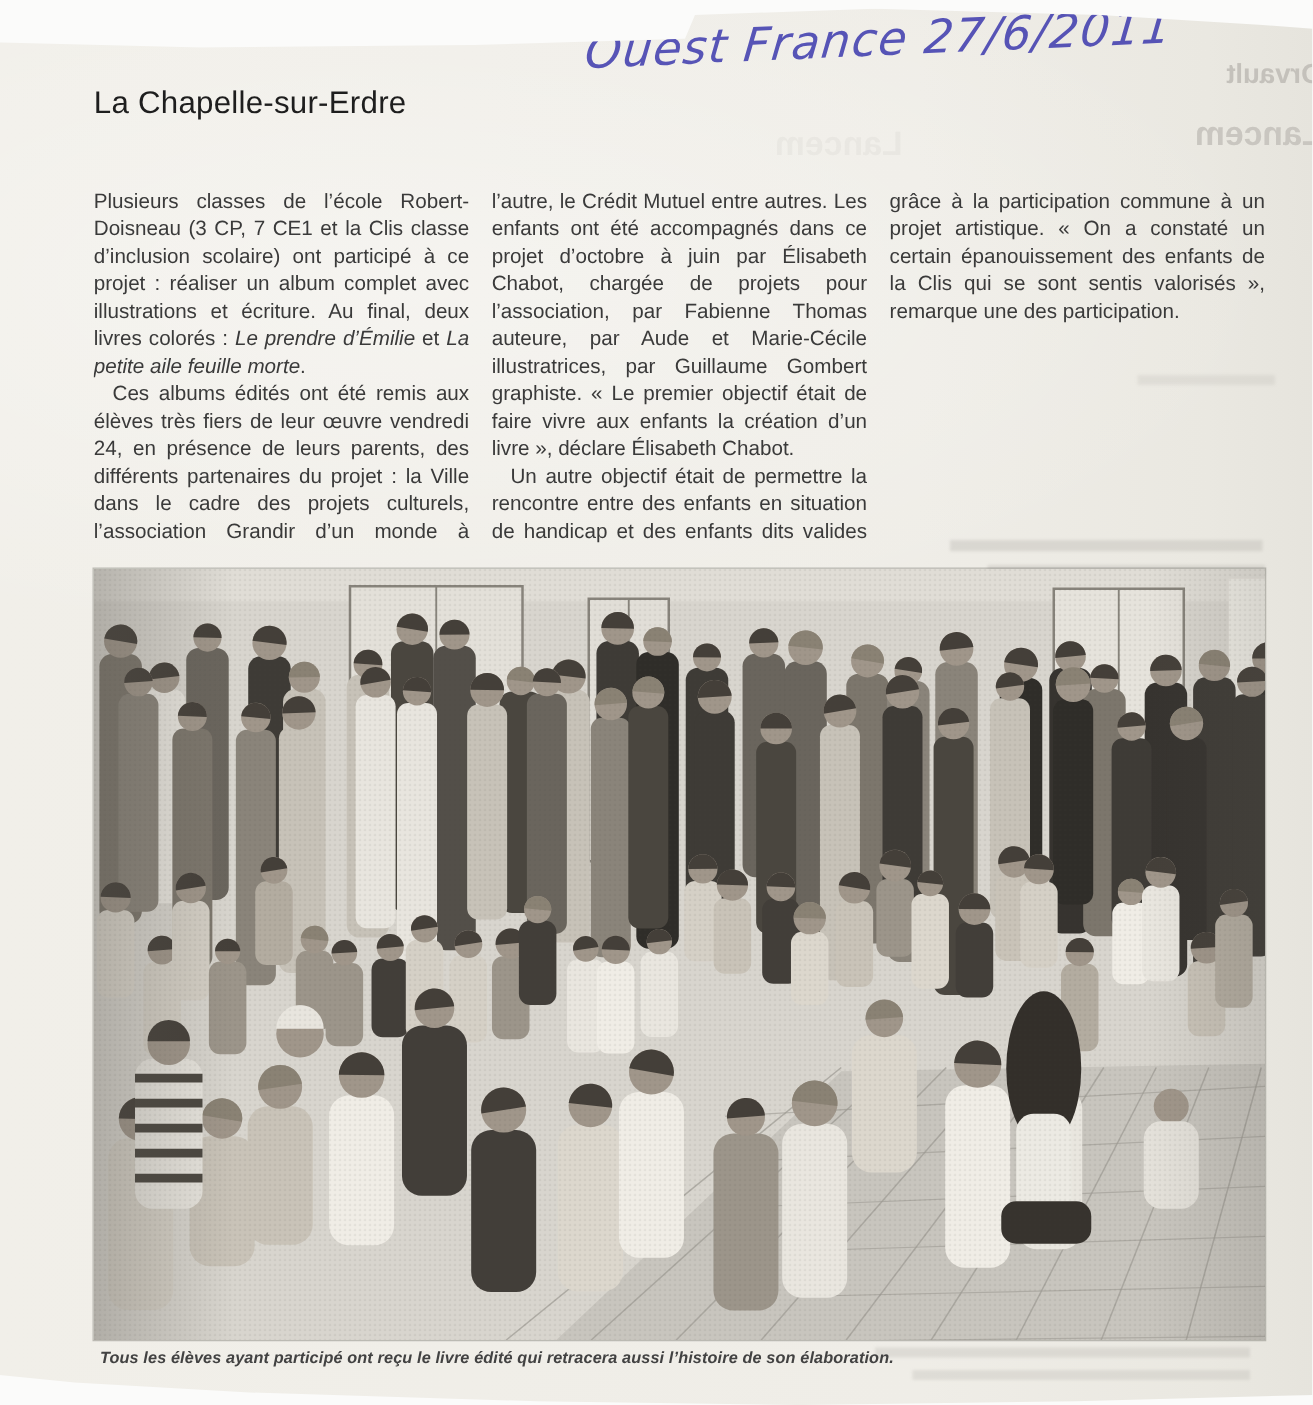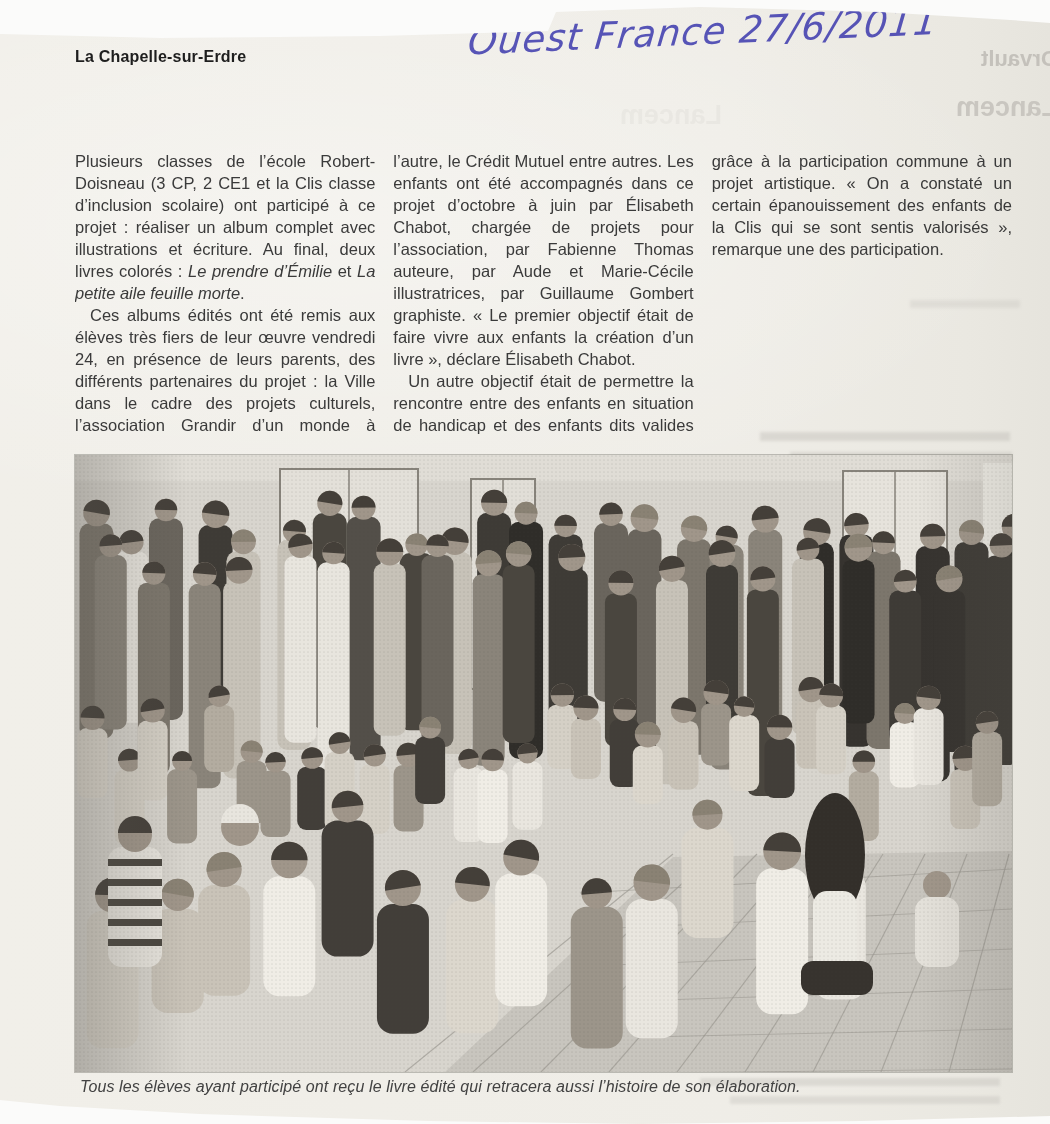--- a/index.html
+++ b/index.html
@@ -8,36 +8,36 @@
   .clipping{position:absolute;left:0;top:0;width:1050px;height:1124px;
     background:
       radial-gradient(1200px 500px at 30% 20%, rgba(255,255,255,.35), rgba(255,255,255,0) 60%),
       linear-gradient(90deg,#f1efe9 0%,#efede7 70%,#eae8e1 92%,#e6e4dd 100%);
     clip-path:polygon(0px 34px,160px 38px,380px 36px,548px 31px,556px 12px,700px 7px,880px 12px,1010px 20px,
       1050px 23px,1050px 1116px,860px 1121px,640px 1124px,430px 1121px,200px 1114px,60px 1106px,0px 1100px);
     filter:drop-shadow(0 2px 3px rgba(60,60,55,.28));}
   .handwriting{position:absolute;left:468px;top:10px;width:480px;
     font-family:"DejaVu Sans",sans-serif;font-style:italic;font-size:37px;letter-spacing:1px;
     color:#4a47b2;transform:rotate(-2.5deg) skewX(-8deg);white-space:nowrap;opacity:.92;}
-  .kicker{position:absolute;left:75px;top:48px;font-size:16px;font-weight:bold;color:#1e1e1e;
+  .kicker{position:absolute;left:75px;top:68px;font-size:25px;font-weight:normal;color:#1e1e1e;
     letter-spacing:.2px;}
   .headline{position:absolute;left:74px;top:98px;width:960px;font-size:29px;font-weight:600;
     color:#2b2b2b;letter-spacing:-.3px;}
   .columns{position:absolute;left:75px;top:150px;width:937px;height:292px;
     column-count:3;column-gap:18px;column-fill:auto;
     font-size:16.5px;line-height:22px;color:#3a3a3a;text-align:justify;hyphens:auto;overflow:hidden;}
   .columns p{margin:0;}
   .columns p.indent{text-indent:15px;}
   .it{font-style:italic;}
   .bq{font-weight:normal;}
   .photo{position:absolute;left:75px;top:455px;width:937px;height:617px;overflow:hidden;
     outline:1px solid rgba(90,88,80,.35);background:#d8d5ce;}
   .photo svg{display:block;}
-  .caption{position:absolute;left:80px;top:1078px;width:910px;font-size:16px;font-style:italic;
-    color:#424242;letter-spacing:.1px;}
+  .caption{position:absolute;left:80px;top:1078px;width:910px;font-size:13px;font-style:italic;
+    color:#424242;letter-spacing:.1px;font-weight:bold;}
   .bleed{position:absolute;color:#c4c1bb;font-weight:bold;transform:scaleX(-1);
     white-space:nowrap;filter:blur(.4px);pointer-events:none;}
   .bleed-orvault{left:968px;top:46px;font-size:22px;width:90px;overflow:hidden;}
   .bleed-lancement{left:938px;top:92px;font-size:27px;width:120px;overflow:hidden;opacity:.85;}
   .bleed-headline{left:620px;top:100px;font-size:27px;opacity:.16;}
   .ghost{position:absolute;background:#b5b2ac;filter:blur(1.4px);opacity:.35;pointer-events:none;}
   .g1{left:760px;top:432px;width:250px;height:9px;}
   .g2{left:790px;top:452px;width:222px;height:9px;}
   .g3{left:910px;top:300px;width:110px;height:8px;opacity:.22;}
   .g4{left:700px;top:1078px;width:300px;height:8px;opacity:.3;}
@@ -57,21 +57,21 @@
     <div class="ghost g3"></div>
     <div class="ghost g4"></div>
     <div class="ghost g5"></div>
 
     <div class="handwriting">Ouest France 27/6/2011</div>
 
     <div class="kicker">La Chapelle-sur-Erdre</div>
 
 
     <div class="columns" lang="fr">
-      <p><span>Plusieurs classes de l’école Robert-Doisneau (3 CP, 2 CE1 et la Clis classe d’inclusion scolaire) ont participé à ce projet : réaliser un album complet avec illustrations et écriture. Au final, deux livres colorés : </span><span class="it">Le prendre d’Émilie</span><span> et </span><span class="it">La petite aile feuille morte</span><span>.</span></p>
+      <p><span>Plusieurs classes de l’école Robert-Doisneau (3 CP, 7 CE1 et la Clis classe d’inclusion scolaire) ont participé à ce projet : réaliser un album complet avec illustrations et écriture. Au final, deux livres colorés : </span><span class="it">Le prendre d’Émilie</span><span> et </span><span class="it">La petite aile feuille morte</span><span>.</span></p>
       <p class="indent"><span>Ces albums édités ont été remis aux élèves très fiers de leur œuvre vendredi 24, en présence de leurs parents, des différents partenaires du projet : la Ville dans le cadre des projets culturels, l’association Grandir d’un monde à l’autre, le Crédit Mutuel entre autres. Les enfants ont été accompagnés dans ce projet d’octobre à juin par Élisabeth Chabot, chargée de projets pour l’association, par Fabienne Thomas auteure, par Aude et Marie-Cécile illustratrices, par Guillaume Gombert graphiste. </span><span class="bq">« Le premier objectif était de faire vivre aux enfants la création d’un livre »,</span><span> déclare Élisabeth Chabot.</span></p>
       <p class="indent"><span>Un autre objectif était de permettre la rencontre entre des enfants en situation de handicap et des enfants dits valides grâce à la participation commune à un projet artistique. </span><span class="bq">« On a constaté un certain épanouissement des enfants de la Clis qui se sont sentis valorisés »,</span><span> remarque une des participation.</span></p>
     </div>
 
     <figure class="photo" style="margin:0;" aria-label="Photo noir et blanc : de nombreux enfants assis au sol devant des adultes debout dans une salle">
       <svg id="crowd" width="937" height="617" viewBox="0 0 937 617">
         <defs>
           <pattern id="ht" width="4" height="4" patternUnits="userSpaceOnUse">
             <circle cx="1" cy="1" r="0.85" fill="#45423d" opacity="0.22"></circle>
           </pattern>

